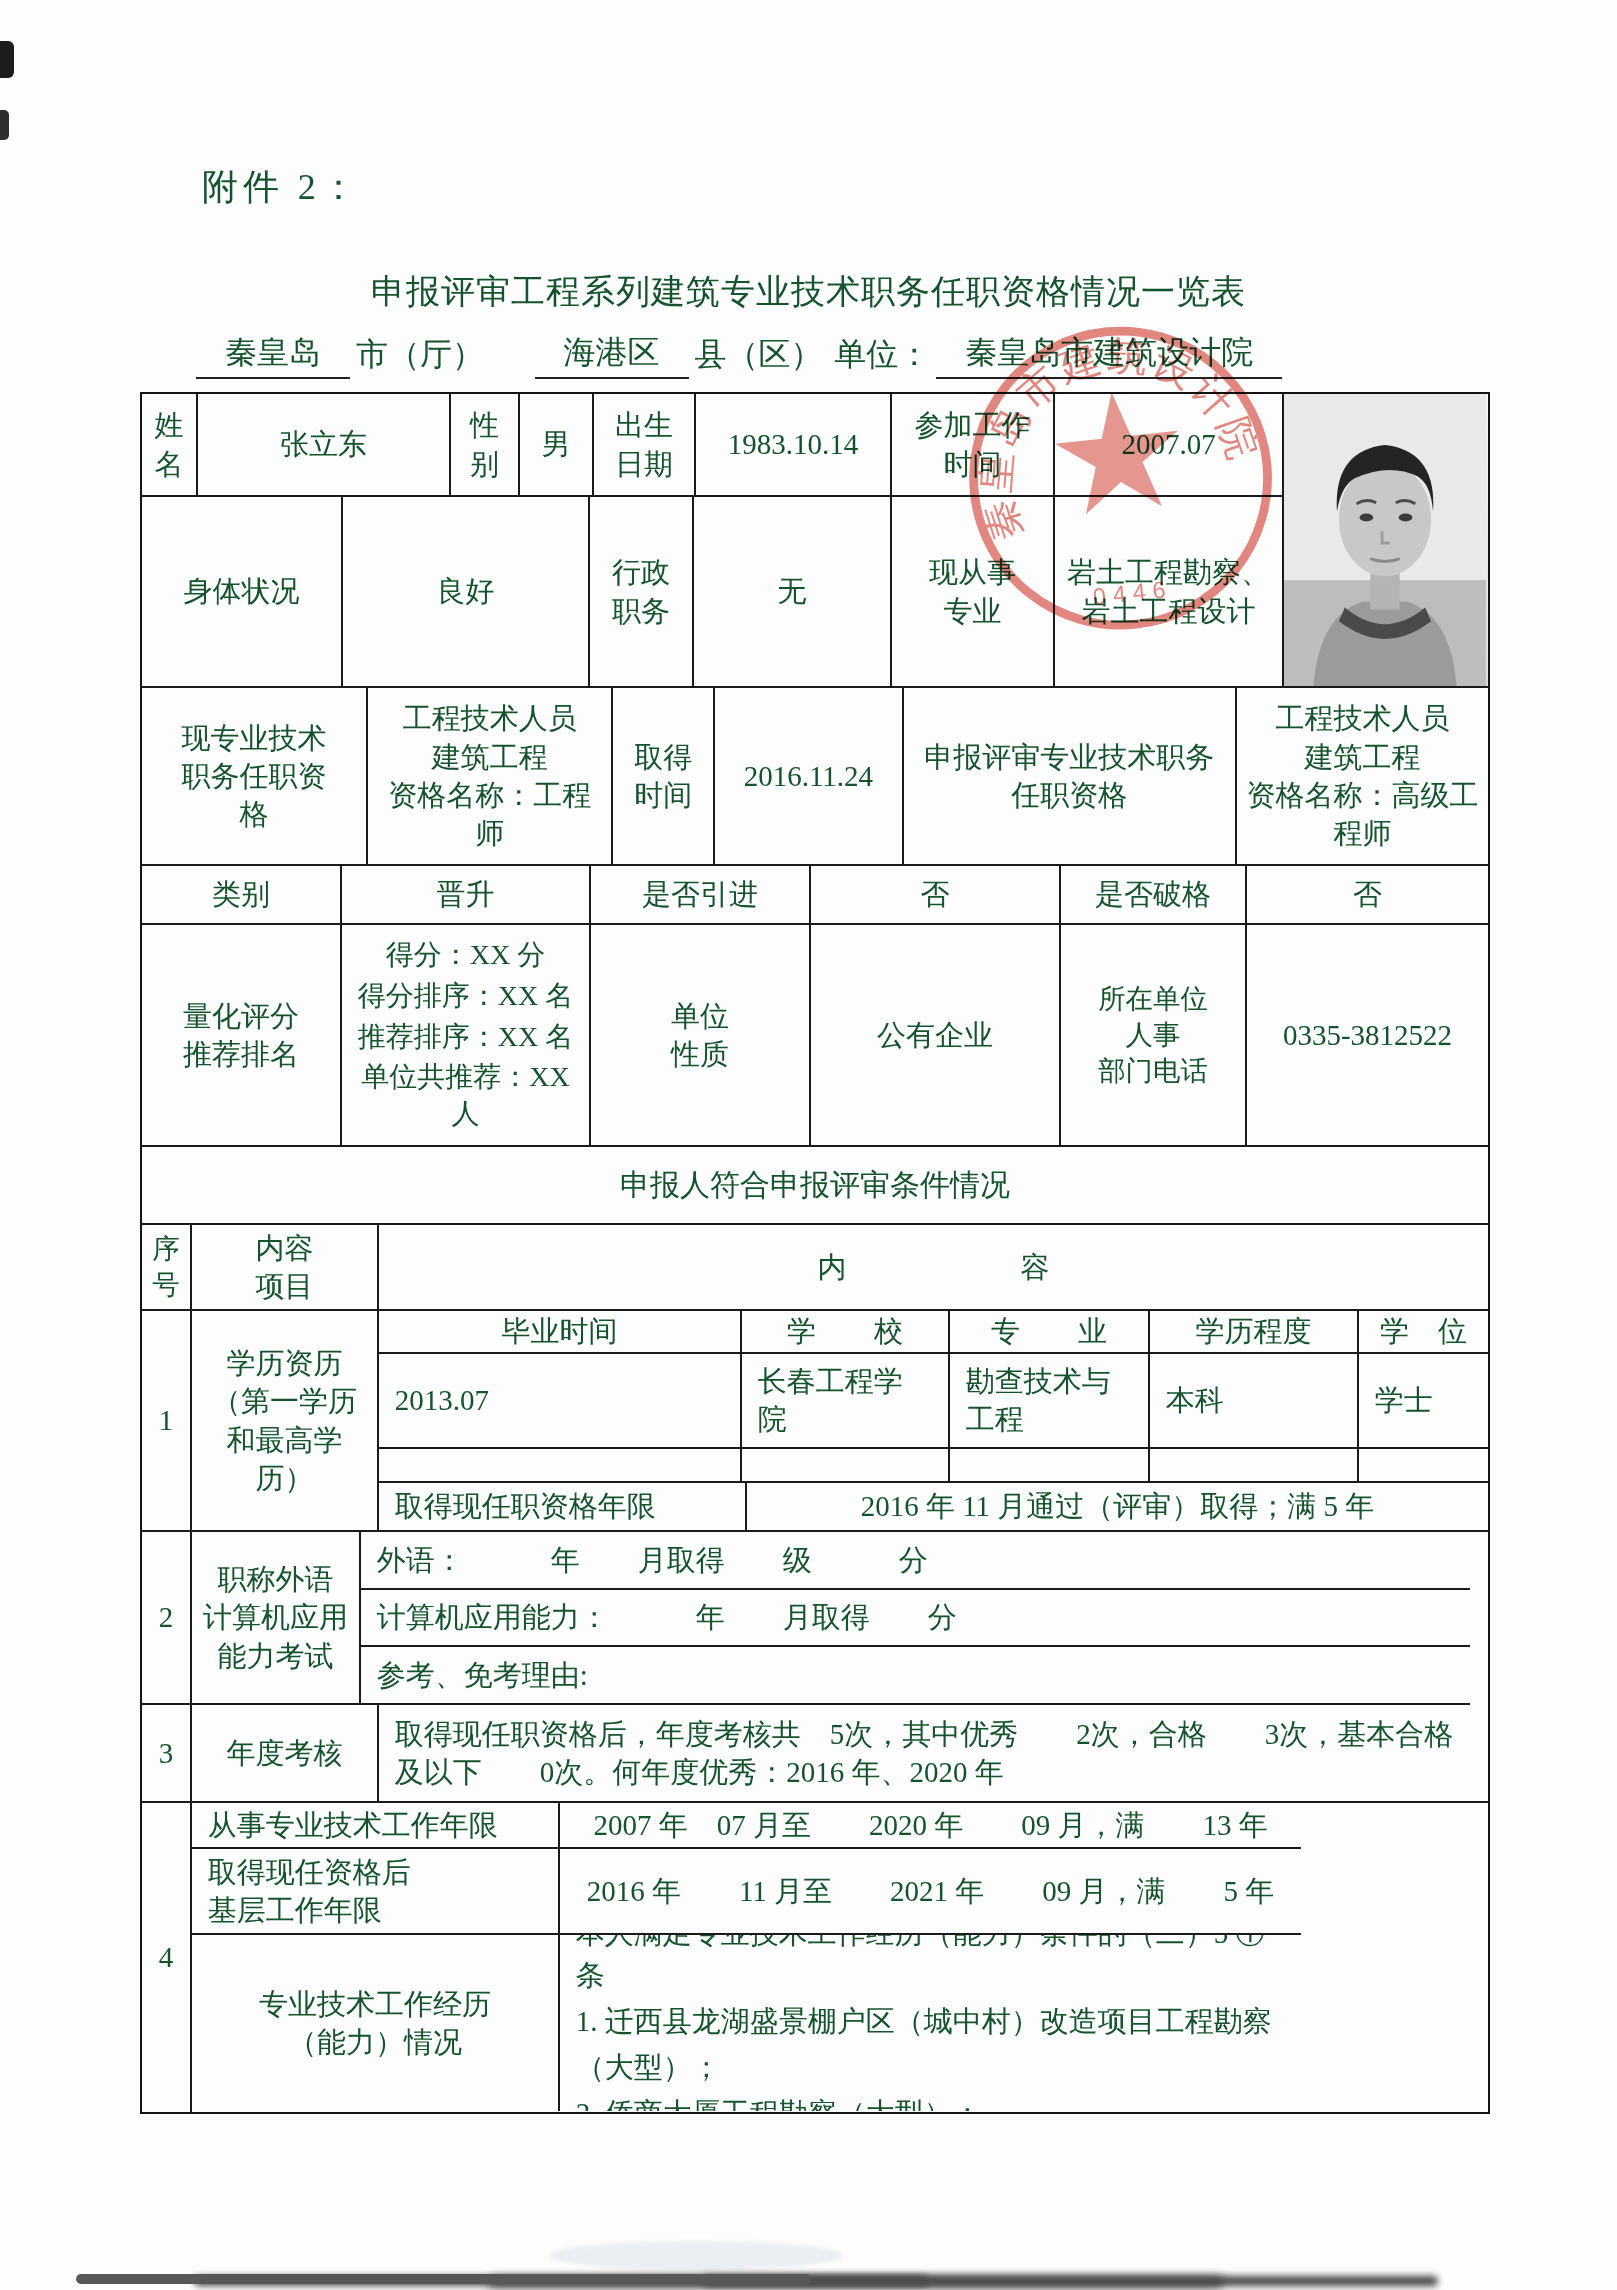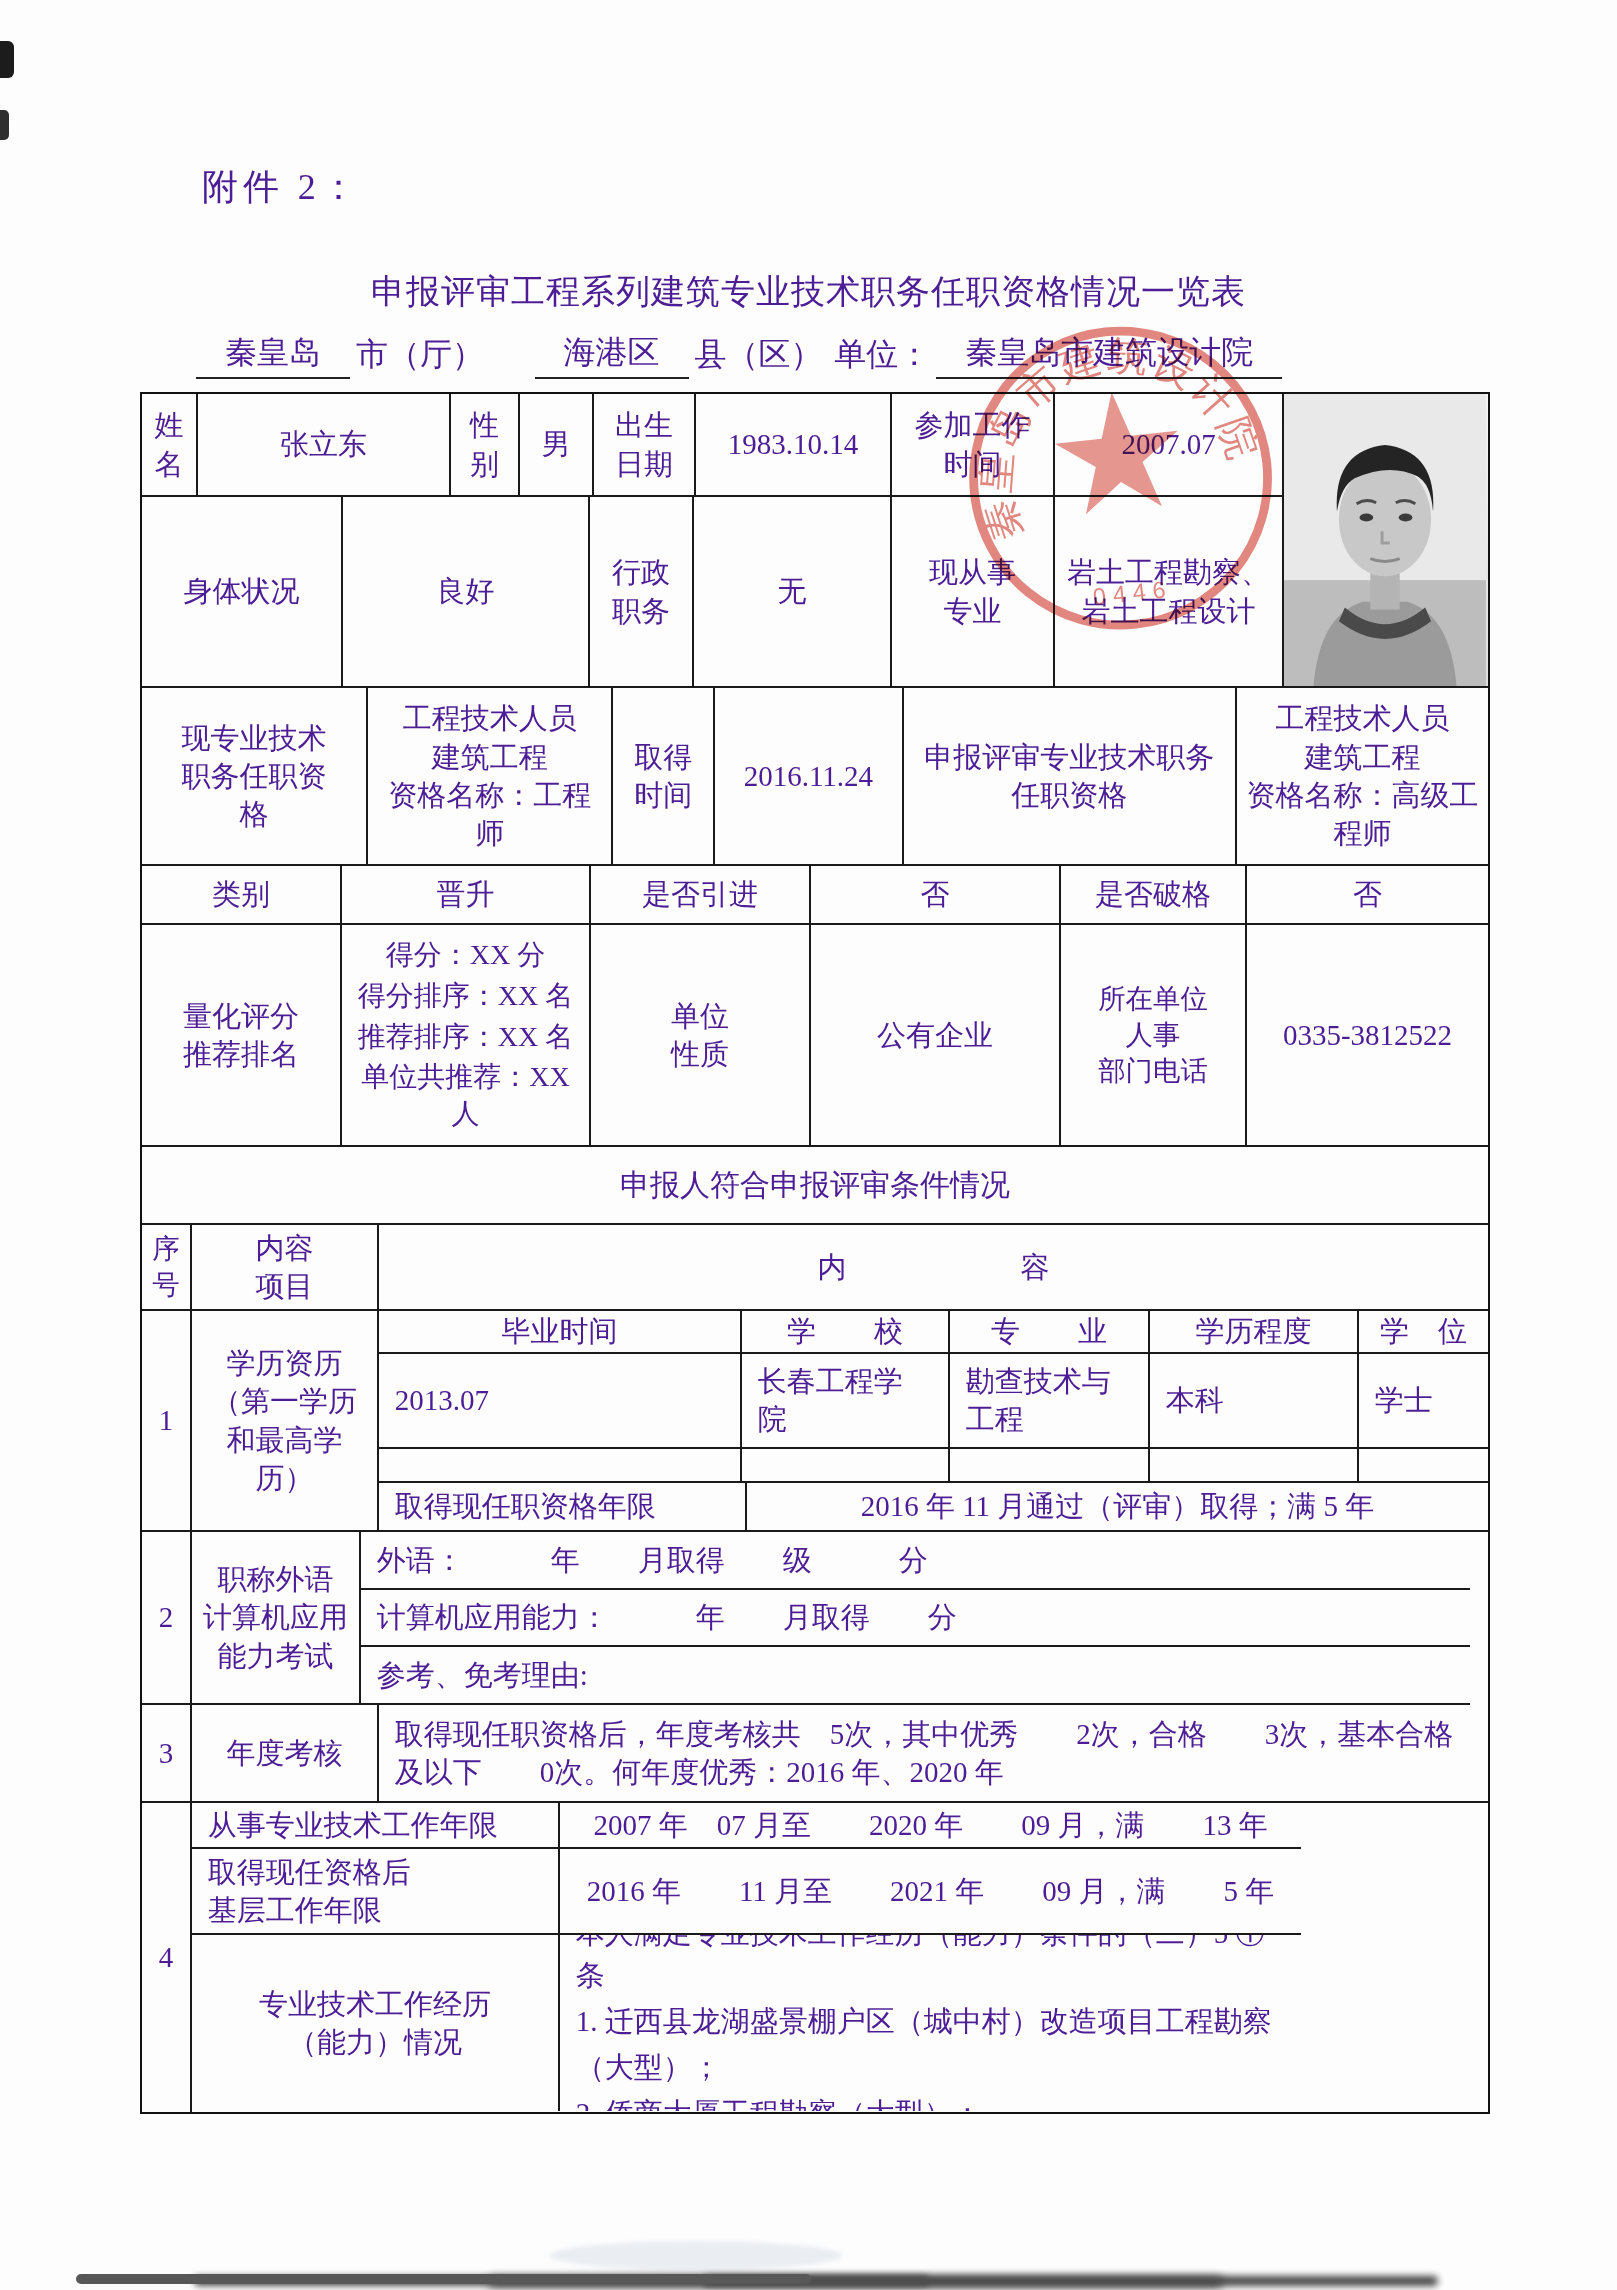--- a/index.html
+++ b/index.html
@@ -1,17 +1,17 @@
 <!DOCTYPE html>
 <html><head>
 <meta charset="utf-8">
 <style>
   html,body{margin:0;padding:0;background:#ffffff;}
   .page{position:relative;width:1617px;height:2291px;background:#fdfdfd;
-        font-family:"Liberation Serif","DejaVu Serif",serif;color:#4c1d95;overflow:hidden;}
+        font-family:"Liberation Serif","DejaVu Serif",serif;color:#14532d;overflow:hidden;}
 
   .attachment{position:absolute;left:202px;top:163px;font-size:36px;letter-spacing:4.9px;}
   .doc-title{position:absolute;left:0;top:269px;width:100%;text-align:center;
              font-size:34px;letter-spacing:1px;}
   .orgline{position:absolute;left:196px;top:331px;font-size:32px;display:flex;align-items:flex-end;}
   .orgline span{display:inline-block;padding:0 5.9px 2px 5.9px;}
   .orgline .u{border-bottom:2.9px solid #222;padding-left:29px;padding-right:29px;}
   .orgline .gap{width:33px;}
 
   #table{position:absolute;left:140px;top:392px;width:1346px;height:1718px;

